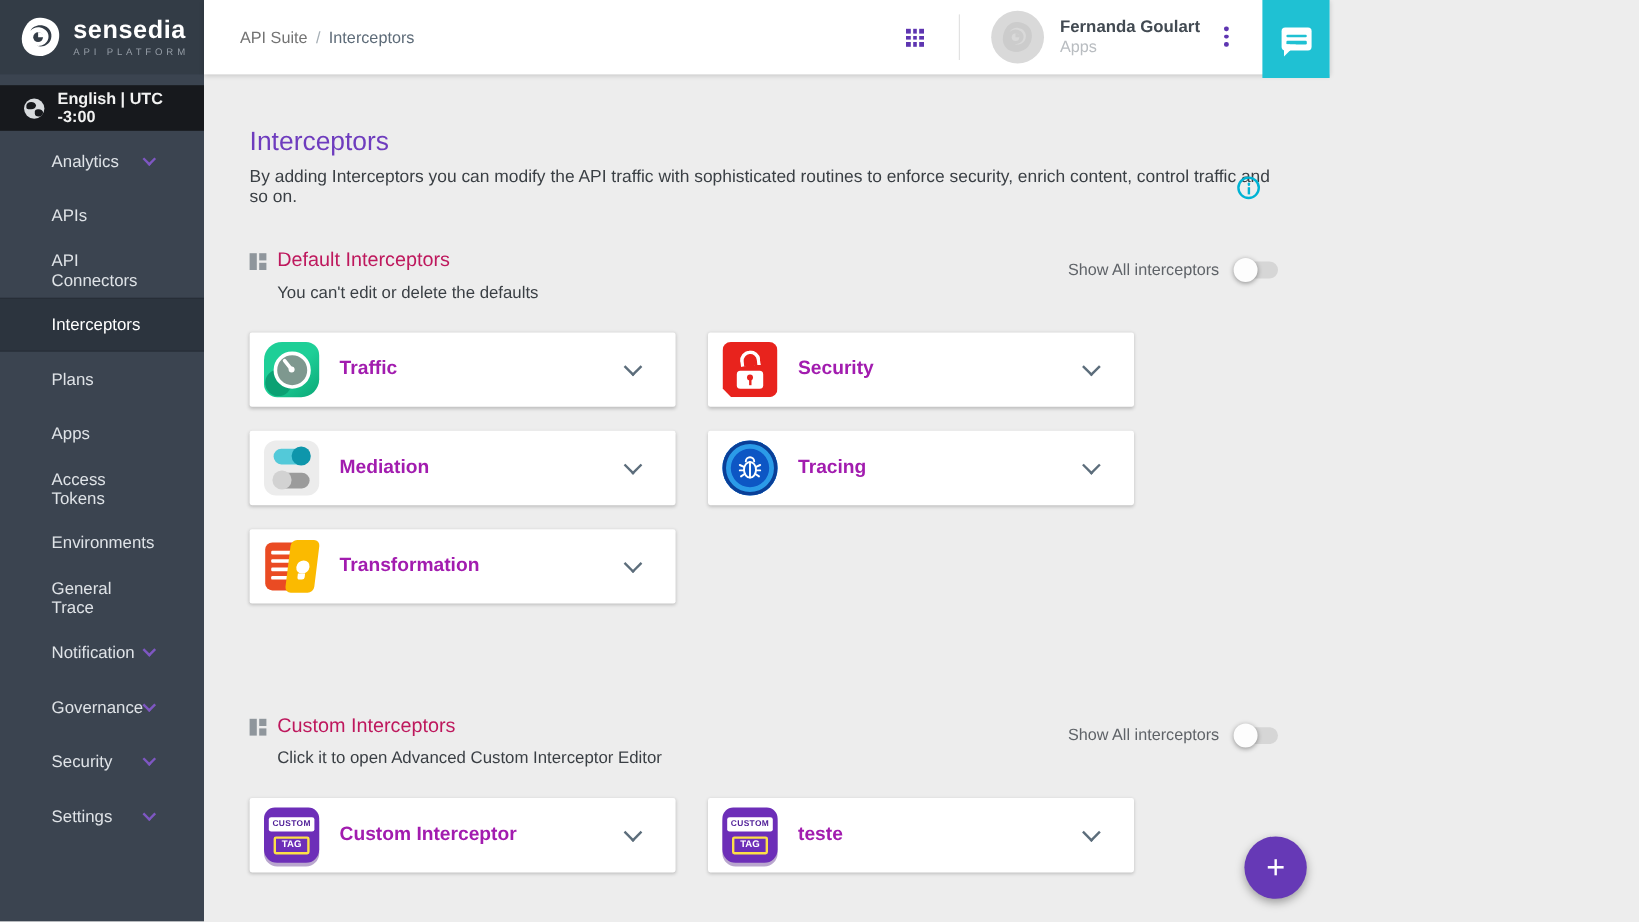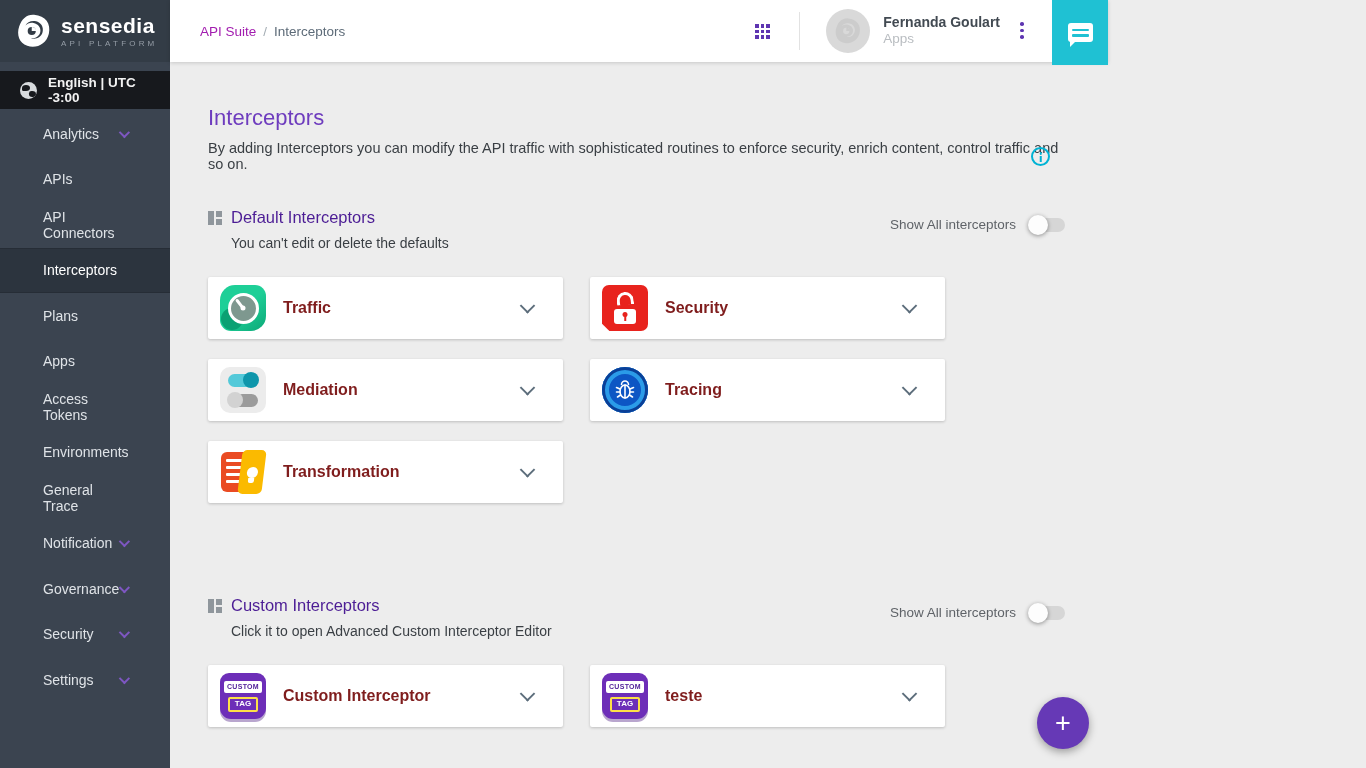--- a/index.html
+++ b/index.html
@@ -19,21 +19,21 @@
   .globe::after { content:''; position:absolute; right:1px; bottom:2px; width:7px; height:6px; background:#17191d; border-radius:40% 60% 50% 50%; }
   .nav { padding-top:2px; }
   .nav-item { height:45.5px; display:flex; align-items:center; padding:0 43px; color:#dfe3e7; font-size:14px; cursor:pointer; position:relative; }
   .nav-item.selected { background:#2c343e; color:#fff; box-shadow: inset 0 1px 0 #262d36, inset 0 -1px 0 #262d36; }
   .nav-chev { width:8px; height:8px; border-right:2px solid #7e57c2; border-bottom:2px solid #7e57c2; transform:rotate(45deg) translateY(-2px); margin-left:auto; }
 
   
   .main { flex:1; display:flex; flex-direction:column; position:relative; }
   .topbar { height:62px; background:#fff; flex:none; position:relative; display:flex; align-items:center; box-shadow:0 1px 4px rgba(0,0,0,.16); z-index:5; }
   .breadcrumb { margin-left:30px; font-size:13.5px; display:flex; gap:7px; align-items:center; }
-  .bc-root { color:#a21caf; cursor:pointer; }
+  .bc-root { color:#737373; cursor:pointer; }
   .bc-sep { color:#a5aeb5; }
   .bc-current { color:#5d6b78; }
   .apps-grid { position:absolute; right:338px; top:24px; width:15px; height:15px; display:grid; grid-template-columns:repeat(3,3.5px); grid-template-rows:repeat(3,3.5px); gap:2px; cursor:pointer; }
   .apps-grid i { background:#5e35b1; }
   .topbar-divider { position:absolute; right:308px; top:12px; width:1px; height:38px; background:#e2e2e2; }
   .user-cluster { position:absolute; right:108px; top:9px; display:flex; align-items:center; gap:13px; }
   .avatar { width:44px; height:44px; border-radius:50%; background:#d9d9d9; display:flex; align-items:center; justify-content:center; cursor:pointer; overflow:hidden; }
   .user-names { line-height:1.25; }
   .user-name { font-size:14px; font-weight:bold; color:#424a52; }
   .user-role { font-size:13.5px; color:#b9bdc1; }
@@ -52,30 +52,30 @@
   .info-icon::before { content:''; position:absolute; left:50%; top:3px; transform:translateX(-50%); width:2.5px; height:2.5px; background:#00b3d4; border-radius:50%; }
   .info-icon::after { content:''; position:absolute; left:50%; top:7px; transform:translateX(-50%); width:2.5px; height:6px; background:#00b3d4; }
 
   .section-head { display:flex; justify-content:space-between; align-items:flex-start; }
   .sec1 { margin-top:36px; }
   .sec2 { margin-top:93px; }
   .sec-left .sec-title-row { display:flex; align-items:center; gap:9px; }
   .sec-ic { width:14px; height:14px; display:grid; grid-template-columns:6px 6px; grid-template-rows:6px 6px; gap:2px; }
   .sec-ic i { background:#8f969c; }
   .sec-ic i.tall { grid-row:1 / span 2; }
-  .sec-title { color:#4c1d95; font-size:16.5px; }
+  .sec-title { color:#be185d; font-size:16.5px; }
   .sec-sub { margin-top:8px; margin-left:23px; font-size:14px; color:#3a3f44; }
   .toggle-row { display:flex; align-items:center; gap:15px; margin-top:9px; }
   .toggle-label { font-size:13.5px; color:#5f6368; }
   .toggle { width:34px; height:14px; background:#d6d6d6; border-radius:7px; position:relative; cursor:pointer; margin-right:4px; }
   .toggle .knob { position:absolute; left:-3px; top:-3px; width:20px; height:20px; border-radius:50%; background:#fdfdfd; box-shadow:0 1px 4px rgba(0,0,0,.4); }
 
   .cards { display:flex; flex-wrap:wrap; gap:20px 27px; margin-top:26px; }
   .card { width:355px; height:62px; background:#fff; border-radius:2px; box-shadow:0 1px 3px rgba(0,0,0,.2); display:flex; align-items:center; position:relative; cursor:pointer; }
-  .card-label { margin-left:17px; font-size:16px; font-weight:bold; color:#7f1d1d; }
+  .card-label { margin-left:17px; font-size:16px; font-weight:bold; color:#a21caf; }
   .card-chev { position:absolute; right:30px; top:50%; width:11px; height:11px; border-right:2.5px solid #5c6d7b; border-bottom:2.5px solid #5c6d7b; transform:translateY(-70%) rotate(45deg); }
 
   .ic { width:46px; height:46px; margin-left:12px; flex:none; position:relative; display:flex; align-items:center; justify-content:center; }
 
   
   .ic-traffic { background:linear-gradient(140deg,#1ecf97 50%,#0ca877); border-radius:15px 11px 15px 11px; }
   .ic-traffic::before { content:''; position:absolute; left:1px; bottom:1px; width:22px; height:22px; background:#0ba173; border-radius:50% 10% 50% 50%; }
   .gauge { width:31px; height:31px; border:3px solid #fff; border-radius:50%; background:#7e988f; position:relative; z-index:1; }
   .gauge .needle { position:absolute; left:50%; top:50%; width:3px; height:11px; background:#fff; border-radius:2px; transform-origin:50% 100%; transform:translate(-50%,-100%) rotate(-38deg); }
   .gauge::after { content:''; position:absolute; left:50%; top:50%; transform:translate(-50%,-50%); width:5px; height:5px; background:#fff; border-radius:50%; }

